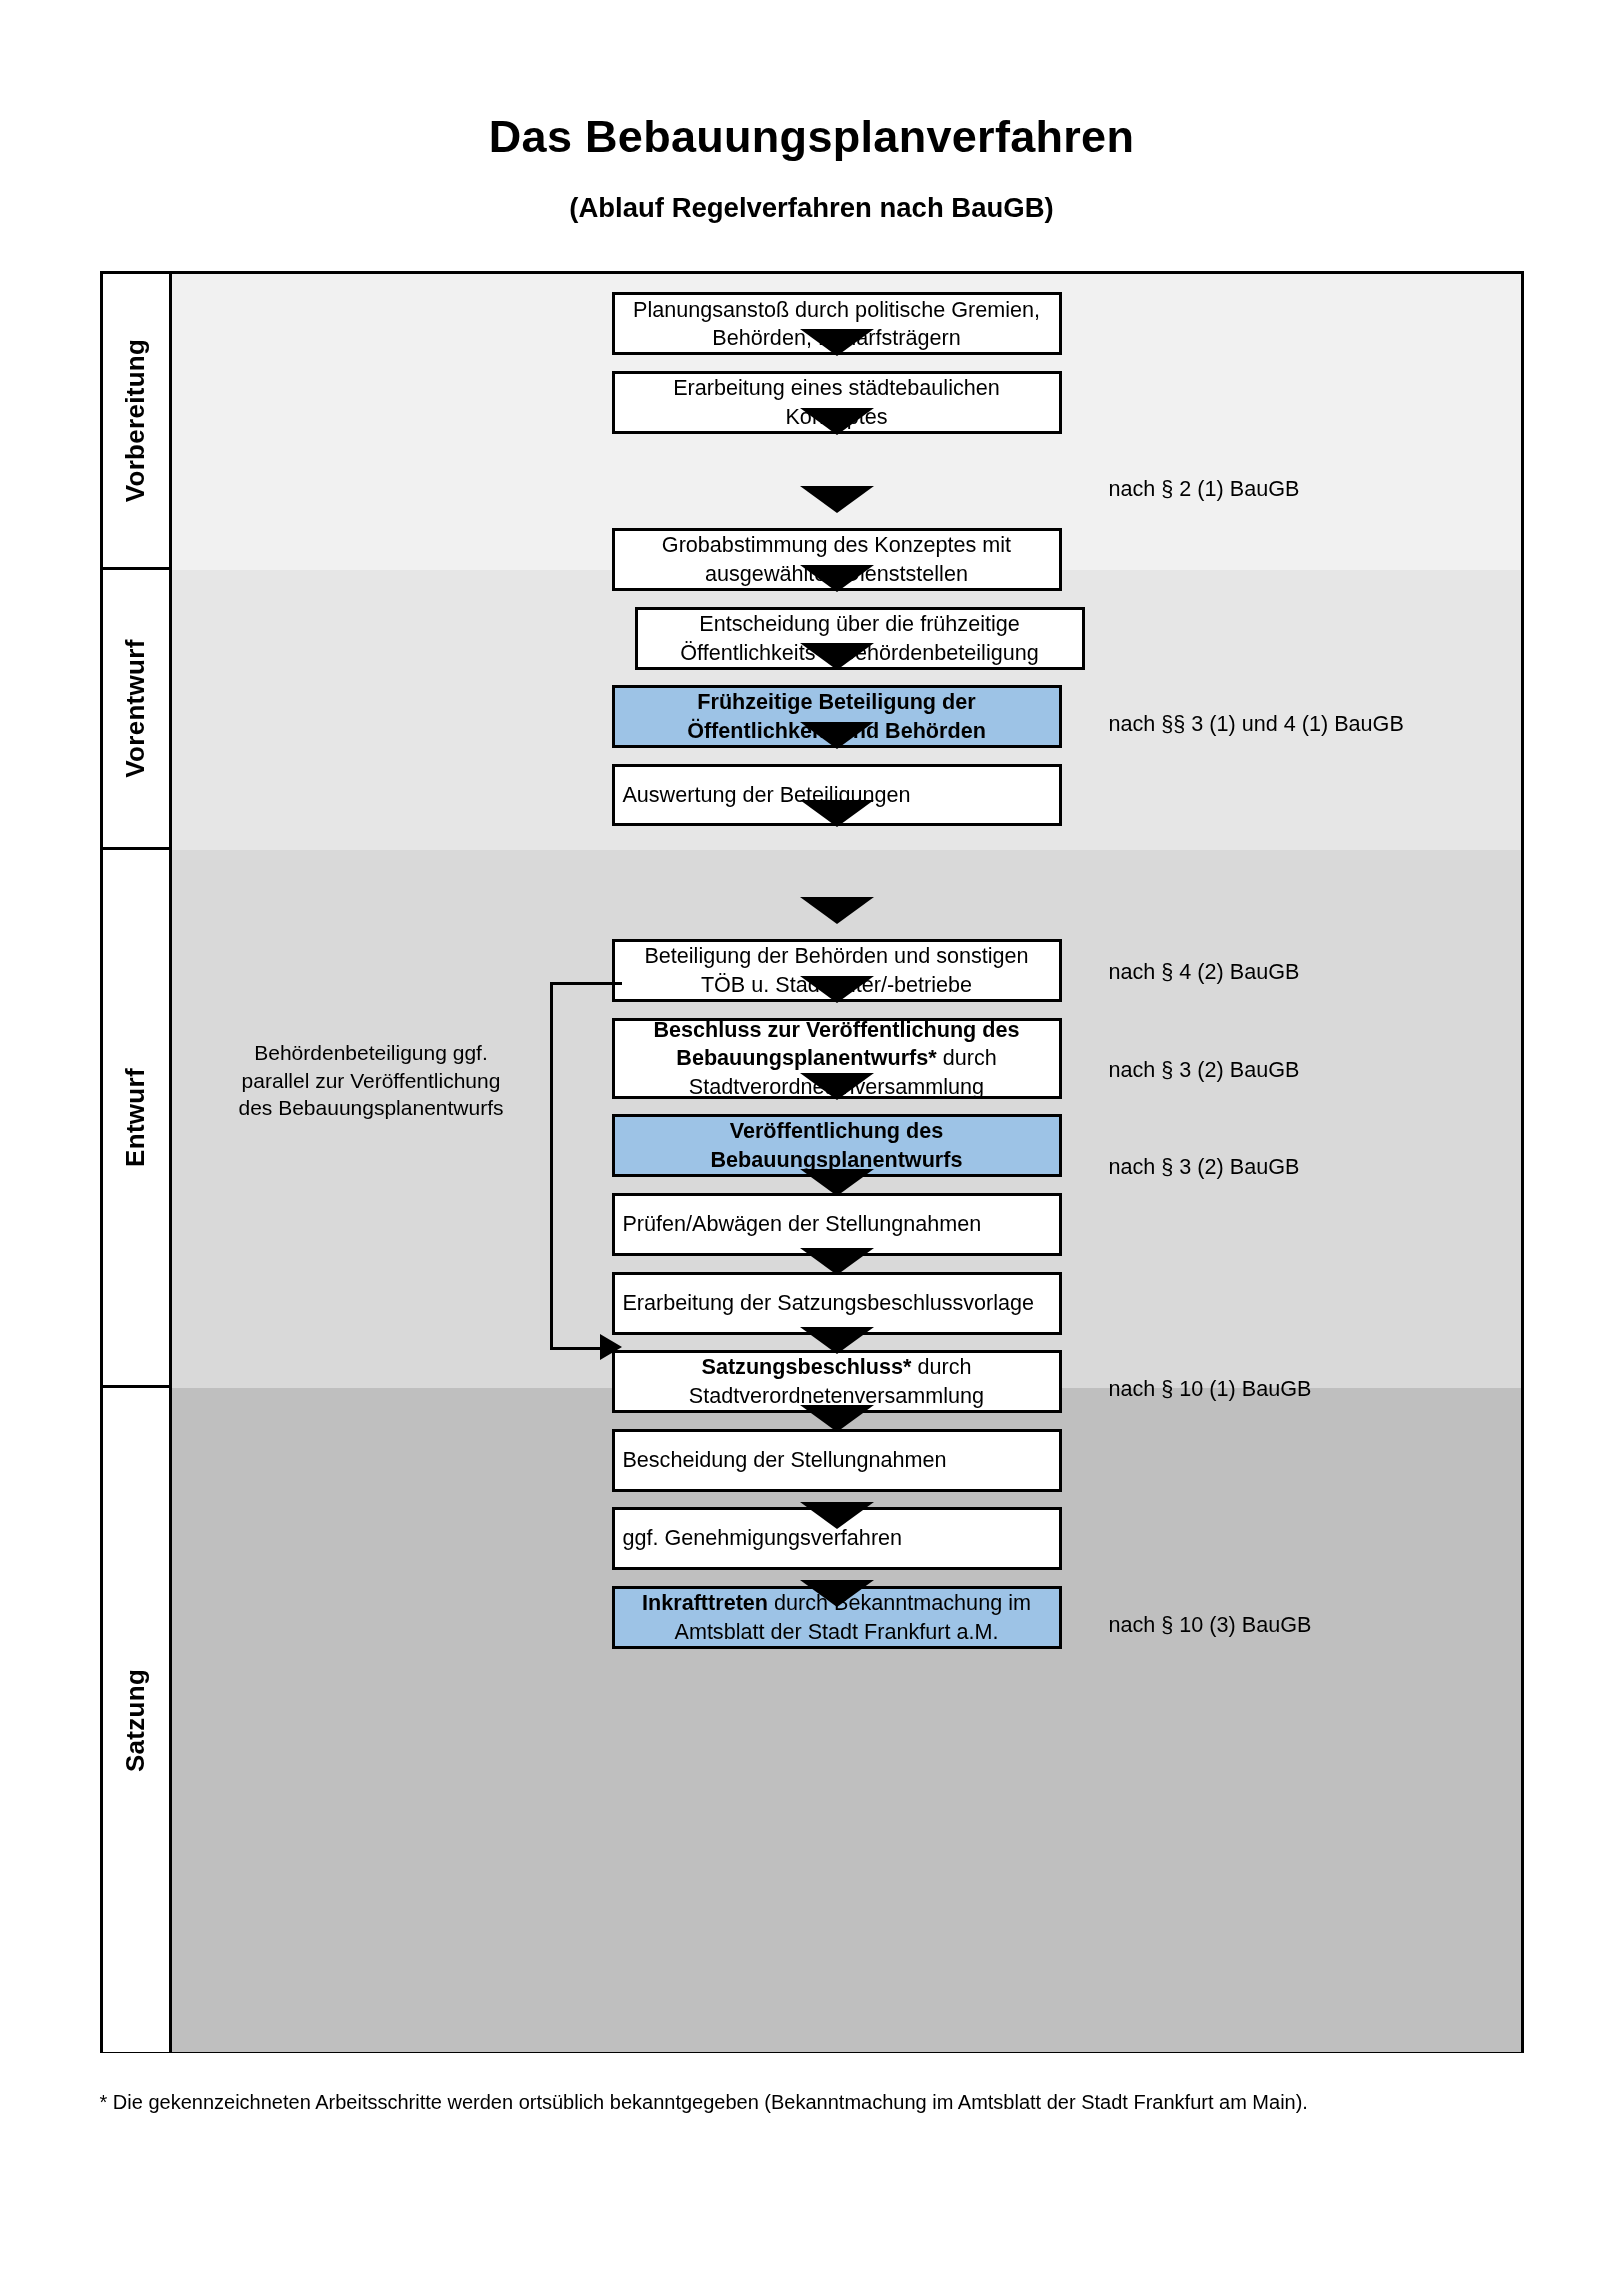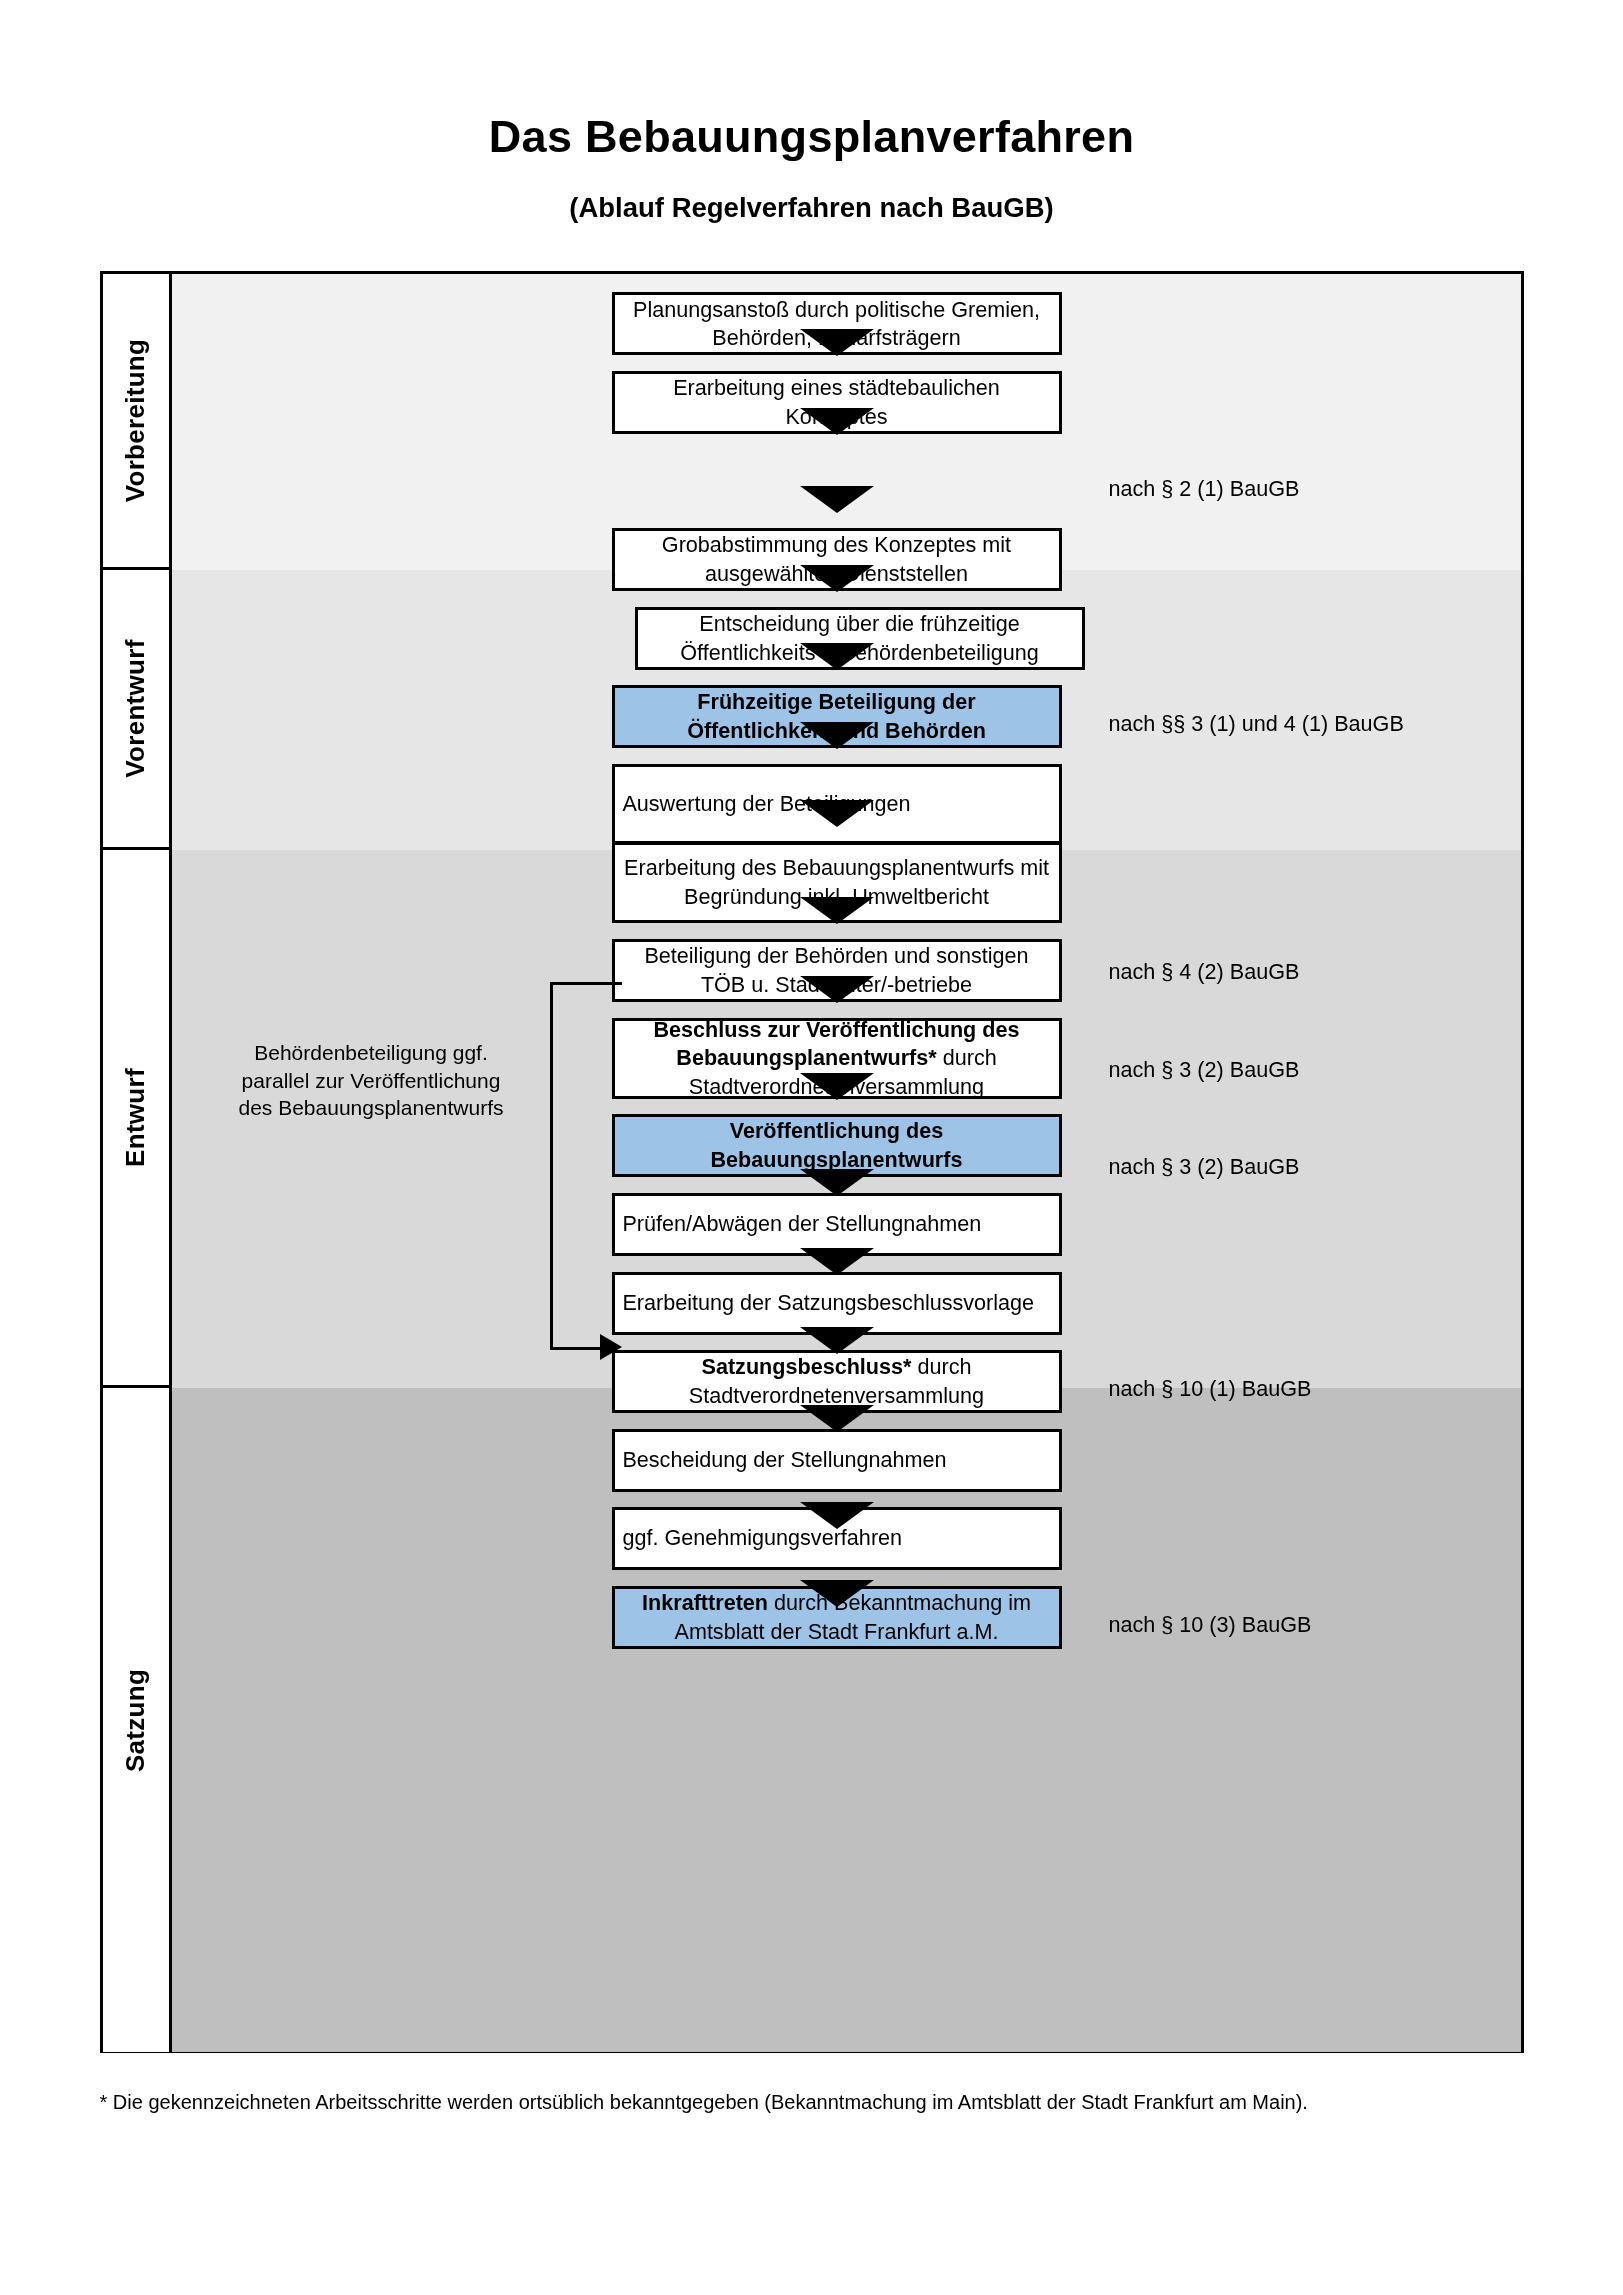--- a/index.html
+++ b/index.html
@@ -173,25 +173,22 @@
     </div>
     <div class="fbox" style="top:254px;height:63px;">
       <span><span class="b"></span><span>Grobabstimmung des Konzeptes mit ausgewählten Dienststellen</span></span>
     </div>
     <div class="fbox" style="top:333px;height:63px;margin-left:23px;">
       <span><span class="b"></span><span>Entscheidung über die frühzeitige Öffentlichkeits- / Behördenbeteiligung</span></span>
     </div>
     <div class="fbox blue" style="top:411px;height:63px;">
       <span><span class="b">Frühzeitige Beteiligung der Öffentlichkeit* und Behörden</span><span></span></span>
     </div>
-    <div class="fbox" style="top:490px;height:80px;">
+    <div class="fbox" style="top:490px;height:62px;">
       <span><span class="b"></span><span>Auswertung der Beteiligungen</span></span>
-    </div>
-    <div class="fbox" style="top:568px;height:81px;">
-      <span><span class="b"></span><span>Erarbeitung des Bebauungsplanentwurfs mit Begründung inkl. Umweltbericht</span></span>
     </div>
     <div class="fbox" style="top:665px;height:63px;">
       <span><span class="b"></span><span>Beteiligung der Behörden und sonstigen TÖB u. Stadtämter/-betriebe</span></span>
     </div>
     <div class="fbox" style="top:744px;height:81px;">
       <span><span class="b">Beschluss zur Veröffentlichung des Bebauungsplanentwurfs*</span><span> durch Stadtverordnetenversammlung</span></span>
     </div>
     <div class="fbox blue" style="top:840px;height:63px;">
       <span><span class="b">Veröffentlichung des Bebauungsplanentwurfs</span><span></span></span>
     </div>

